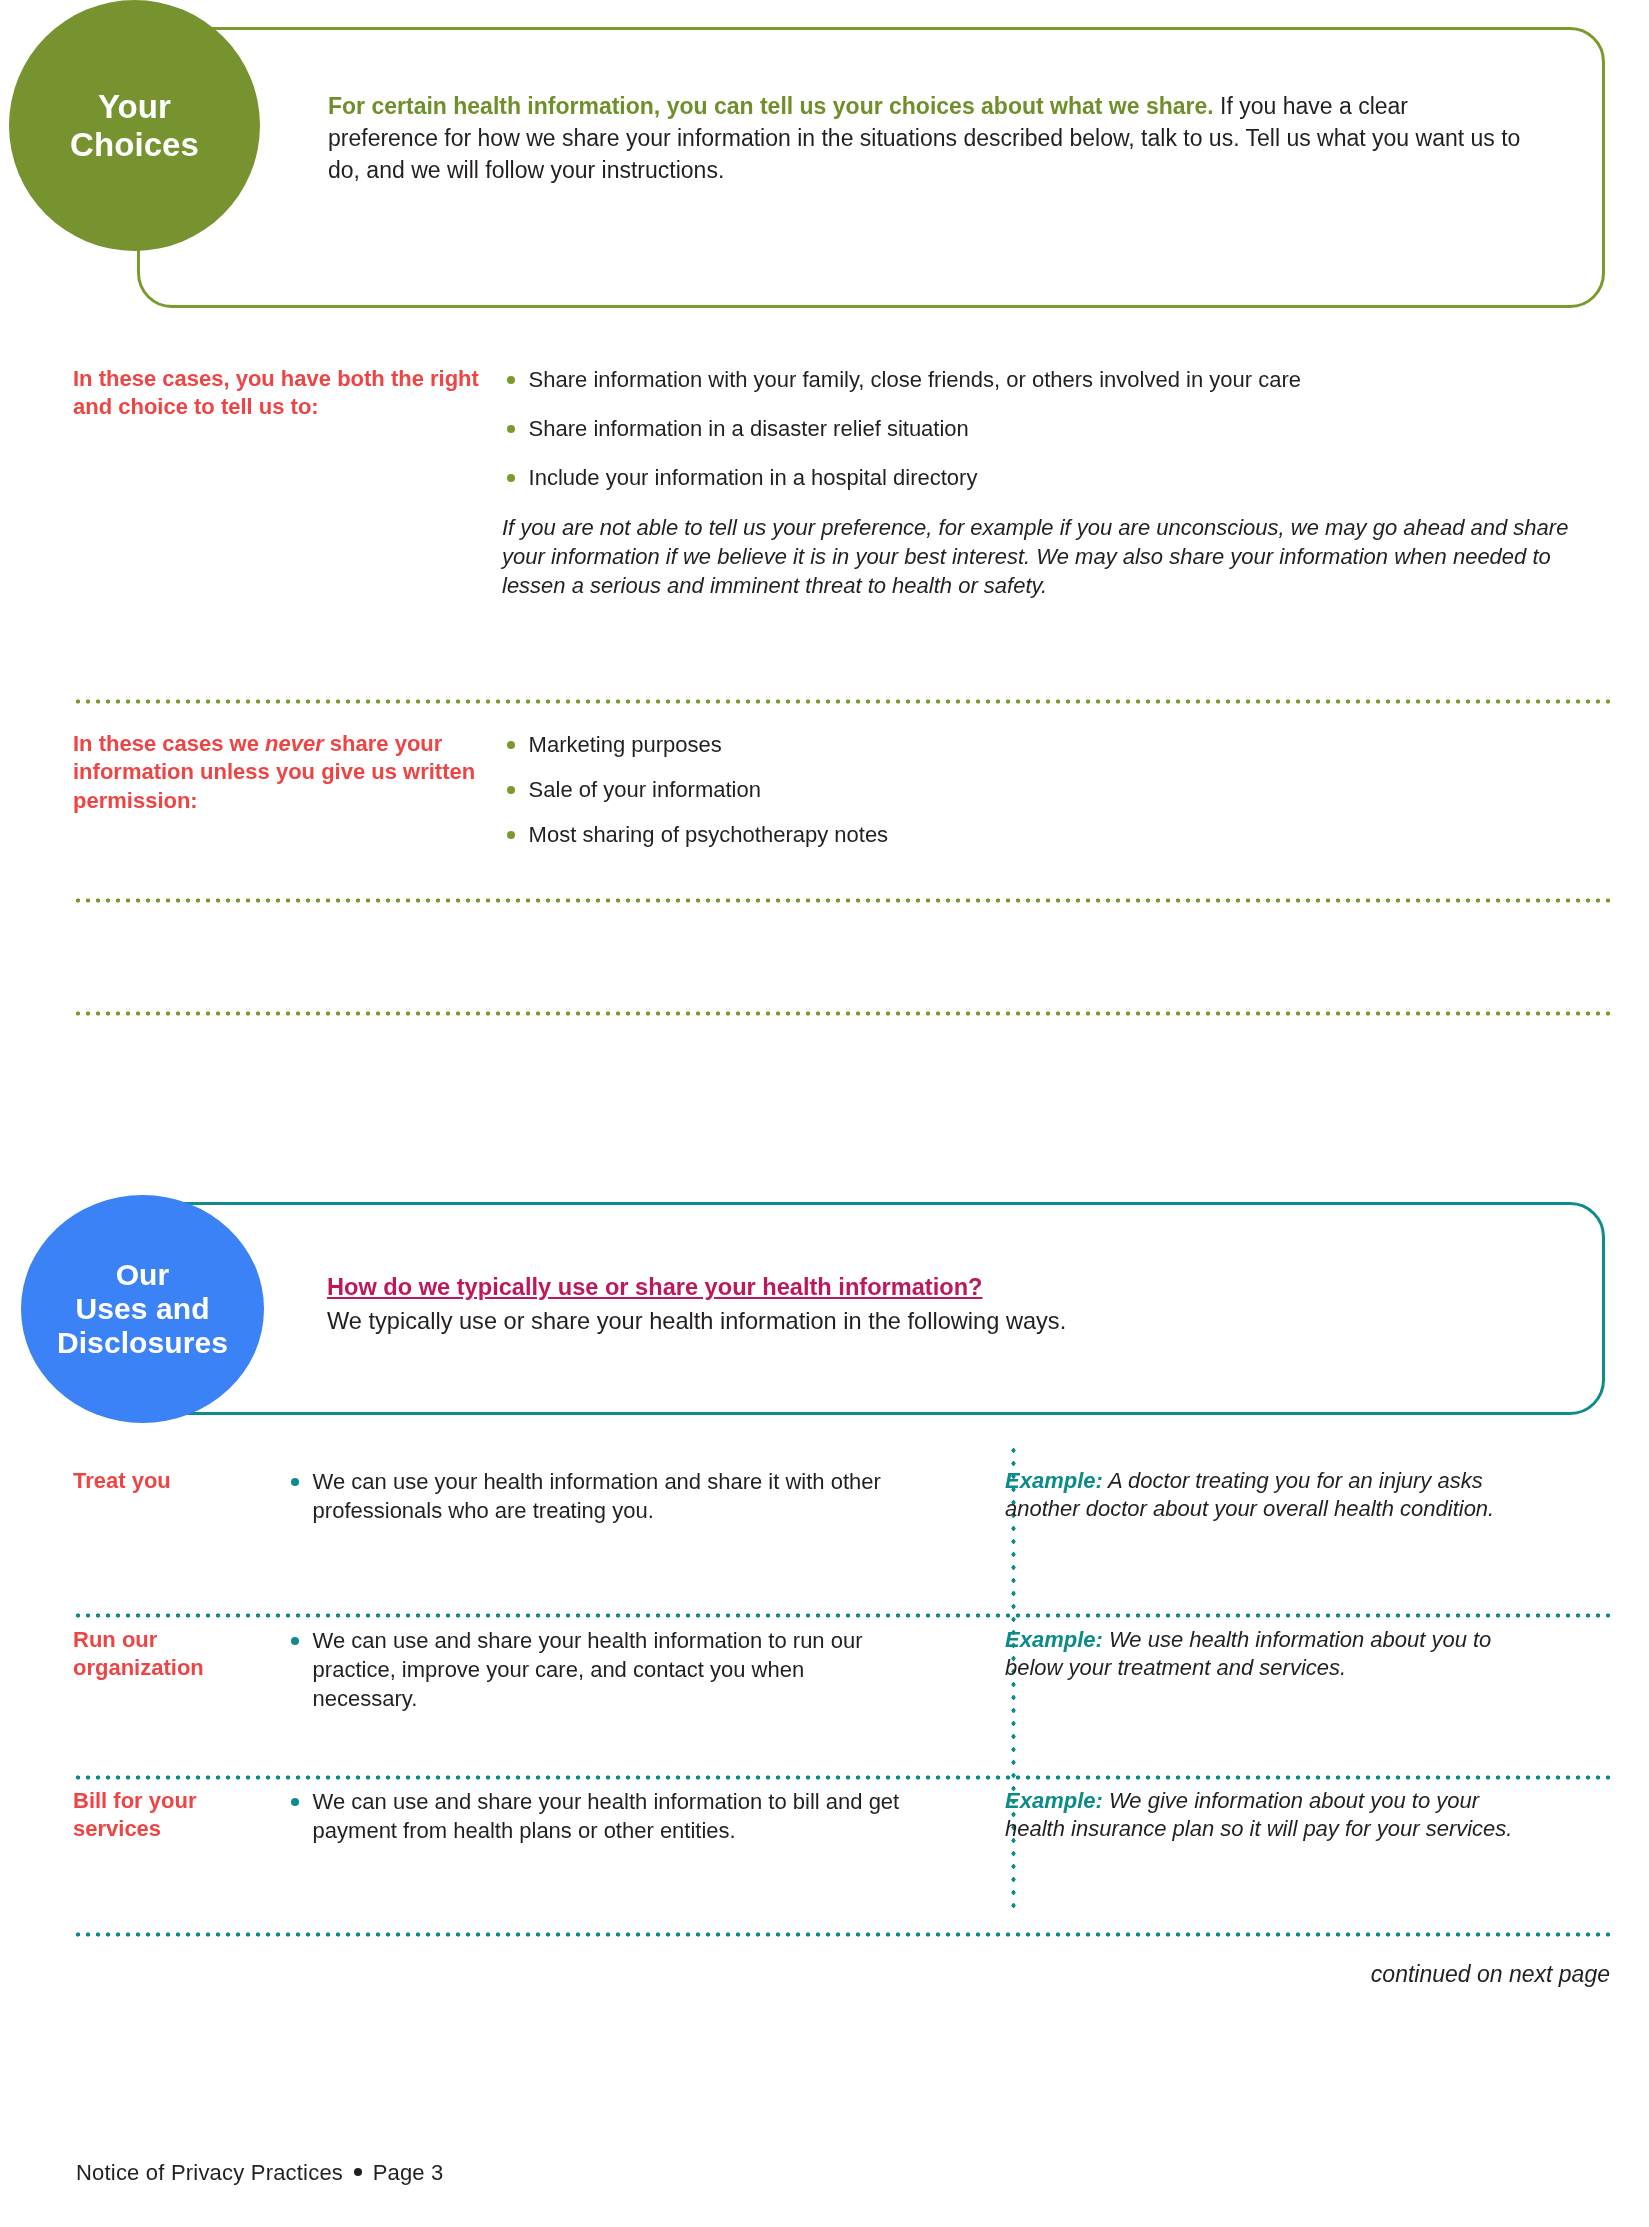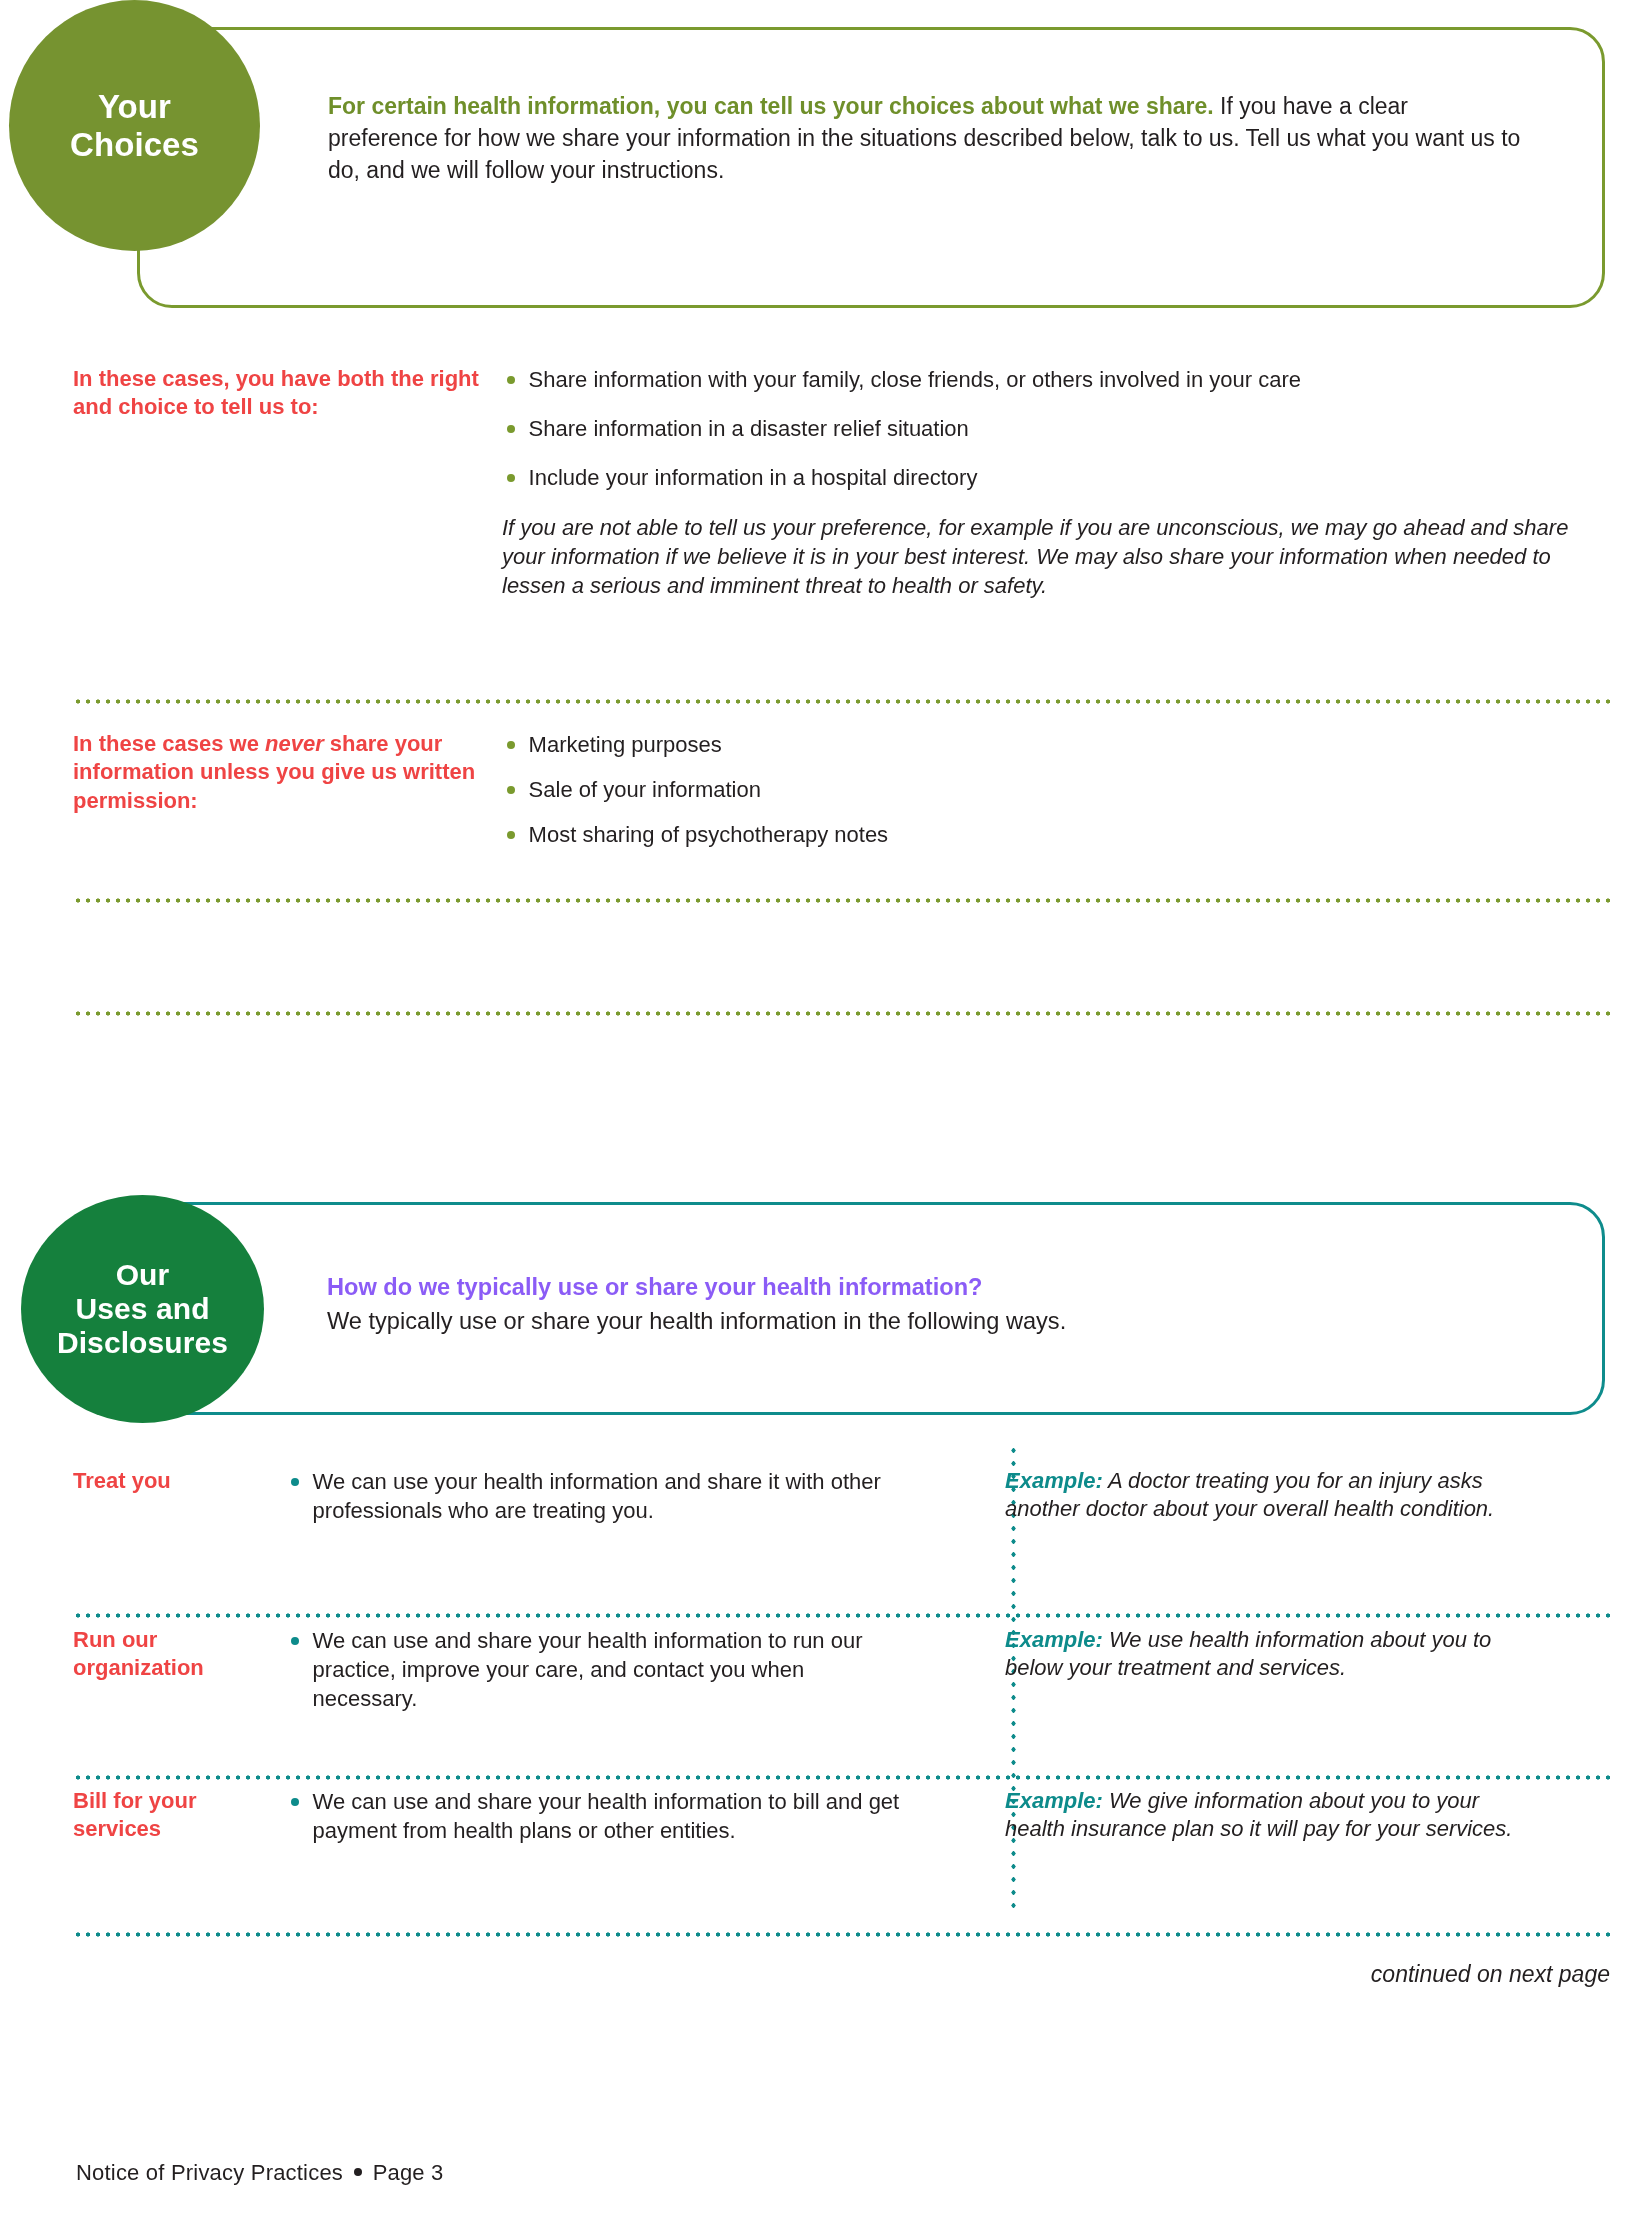--- a/index.html
+++ b/index.html
@@ -57,22 +57,22 @@
     font-weight: bold;
   }
 
   
   .green .callout-box { border-color: #7A9A2E; }
   .green .callout-badge { background: #769330; }
   .green .callout-lead { color: #6F8F2A; }
 
   
   .teal .callout-box { border-color: #0E8C8C; }
-  .teal .callout-badge { background: #15803d; }
-  .teal .callout-title { color: #8b5cf6; font-weight: bold; }
+  .teal .callout-badge { background: #3b82f6; }
+  .teal .callout-title { color: #be185d; font-weight: bold; text-decoration: underline; }
 
   
   .rowblock {
     position: absolute;
     box-sizing: border-box;
   }
   .row {
     display: flex;
     align-items: flex-start;
     box-sizing: border-box;

